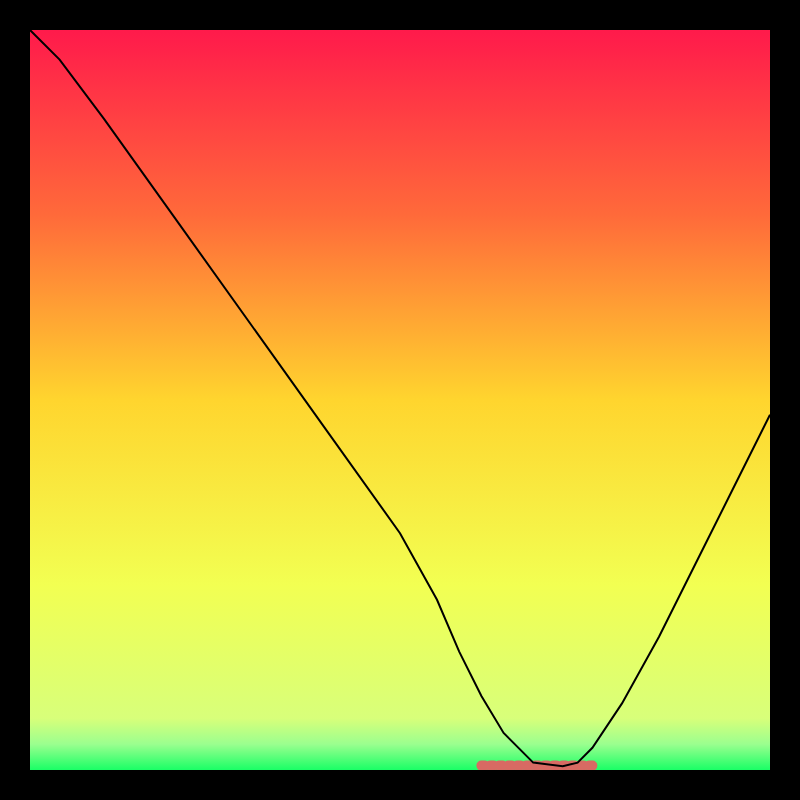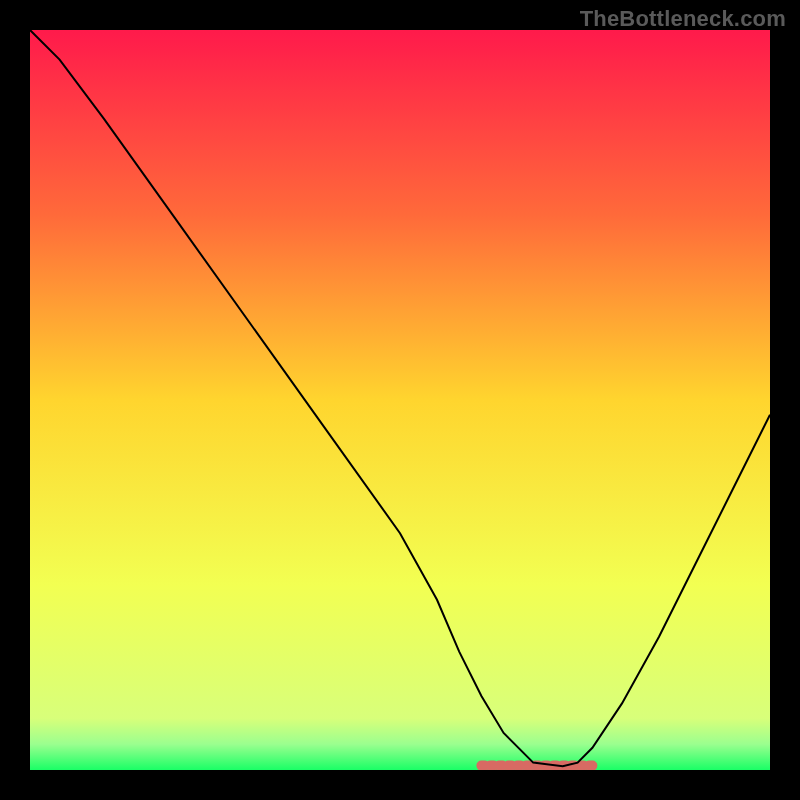--- a/index.html
+++ b/index.html
@@ -27,21 +27,20 @@
     top: 30px;
     width: 740px;
     height: 740px;
   }
   .plot svg { display: block; }
 </style>
 </head>
 <body>
 
 <div class="frame">
-  <div class="watermark">TheBottleneck.com</div>
   <div class="plot">
     <svg id="plot-svg" width="740" height="740" viewBox="0 0 740 740">
       <defs>
         <linearGradient id="bg-grad" x1="0" y1="0" x2="0" y2="1">
             <stop offset="0%" stop-color="#ff1a4b"></stop>
             <stop offset="25%" stop-color="#ff6a3a"></stop>
             <stop offset="50%" stop-color="#ffd52e"></stop>
             <stop offset="75%" stop-color="#f2ff52"></stop>
             <stop offset="93%" stop-color="#d8ff7a"></stop>
             <stop offset="96.5%" stop-color="#9bff8f"></stop>

